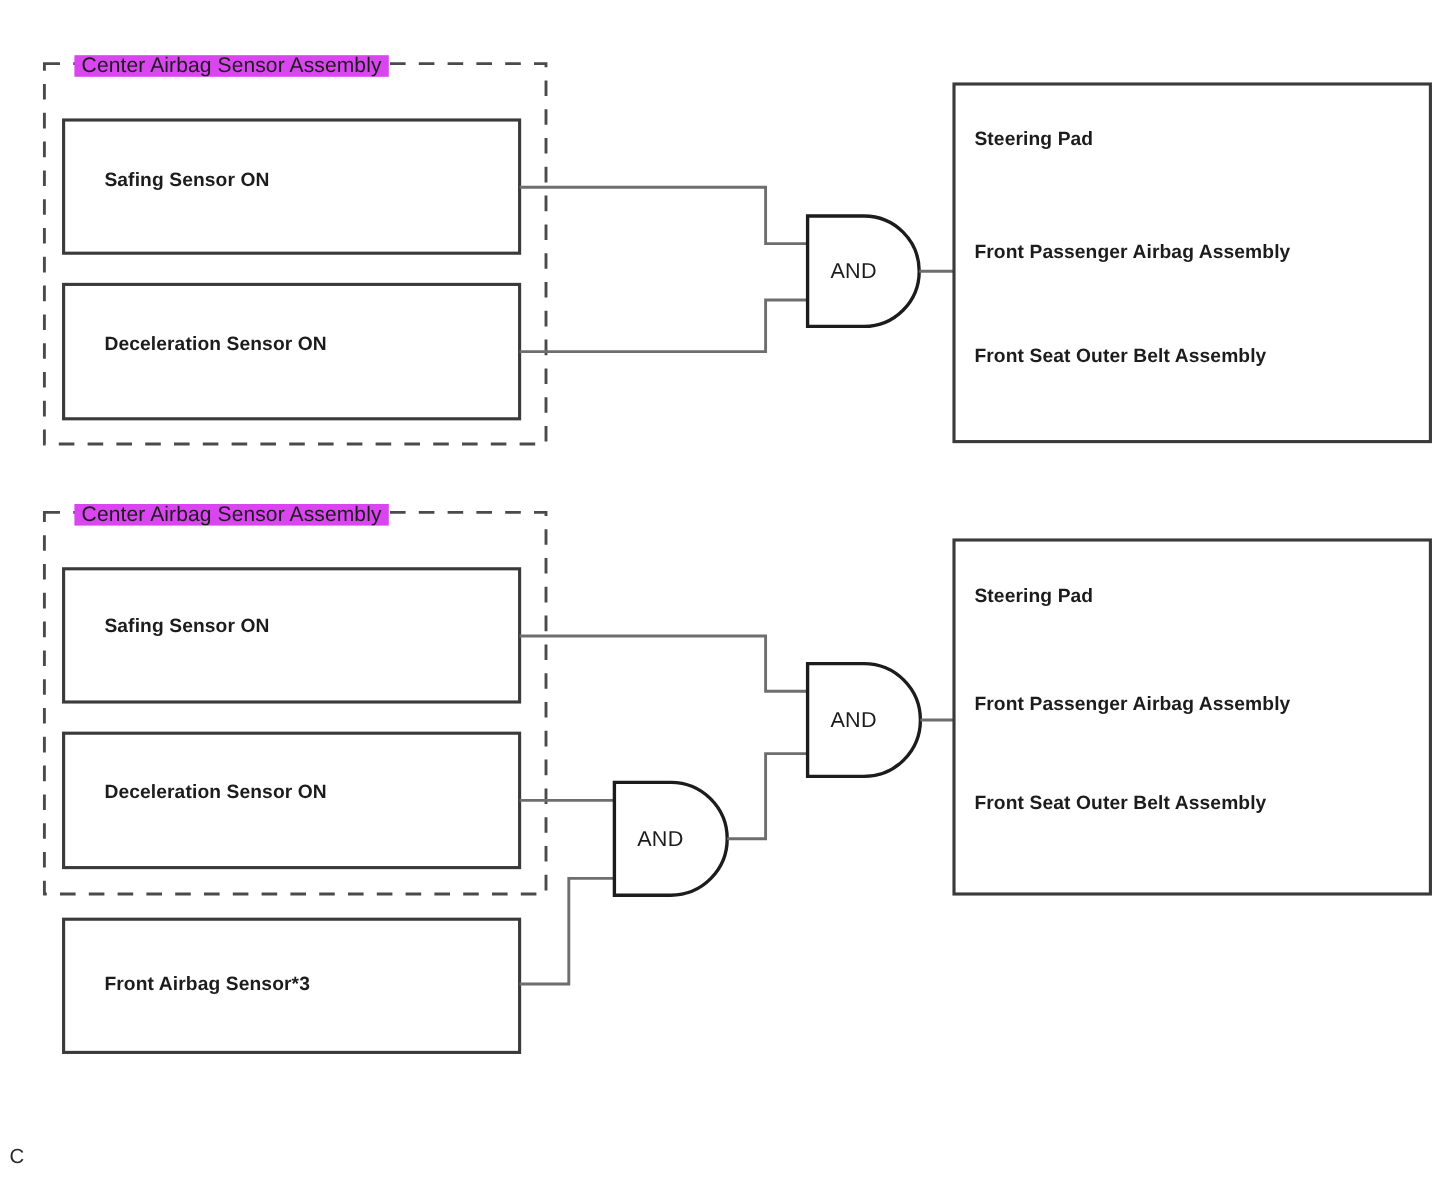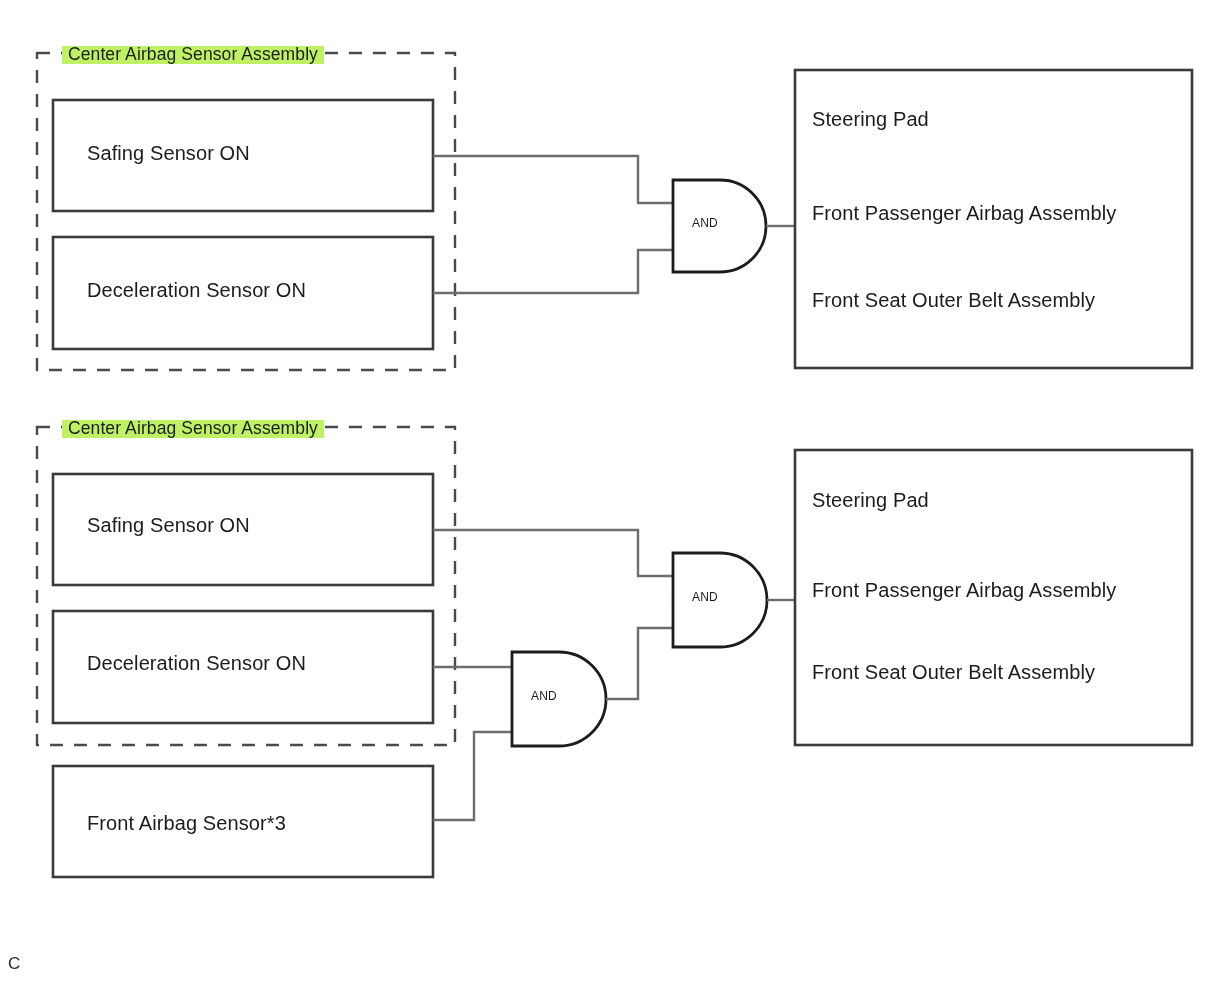--- a/index.html
+++ b/index.html
@@ -26,36 +26,37 @@
     position: absolute;
     left: 0; top: 0;
     width: 1208px;
     height: 984px;
   }
   .group-label {
     position: absolute;
     font-size: 17.5px;
     line-height: 1;
     color: #1c1c1c;
-    background: #bef264;
+    background: #d946ef;
     padding: 0 6px;
     white-space: nowrap;
     letter-spacing: 0.1px;
   }
   .node-label {
     position: absolute;
-    font-size: 20px;
+    font-size: 16px;
     line-height: 1.15;
     color: #1c1c1c;
     white-space: nowrap;
     letter-spacing: 0.1px;
+    font-weight: bold;
   }
   .gate-label {
     position: absolute;
-    font-size: 12px;
+    font-size: 18px;
     line-height: 1;
     color: #1c1c1c;
     white-space: nowrap;
     letter-spacing: 0.2px;
   }
   .corner-label {
     position: absolute;
     font-size: 17px;
     line-height: 1;
     color: #2a2a2a;

